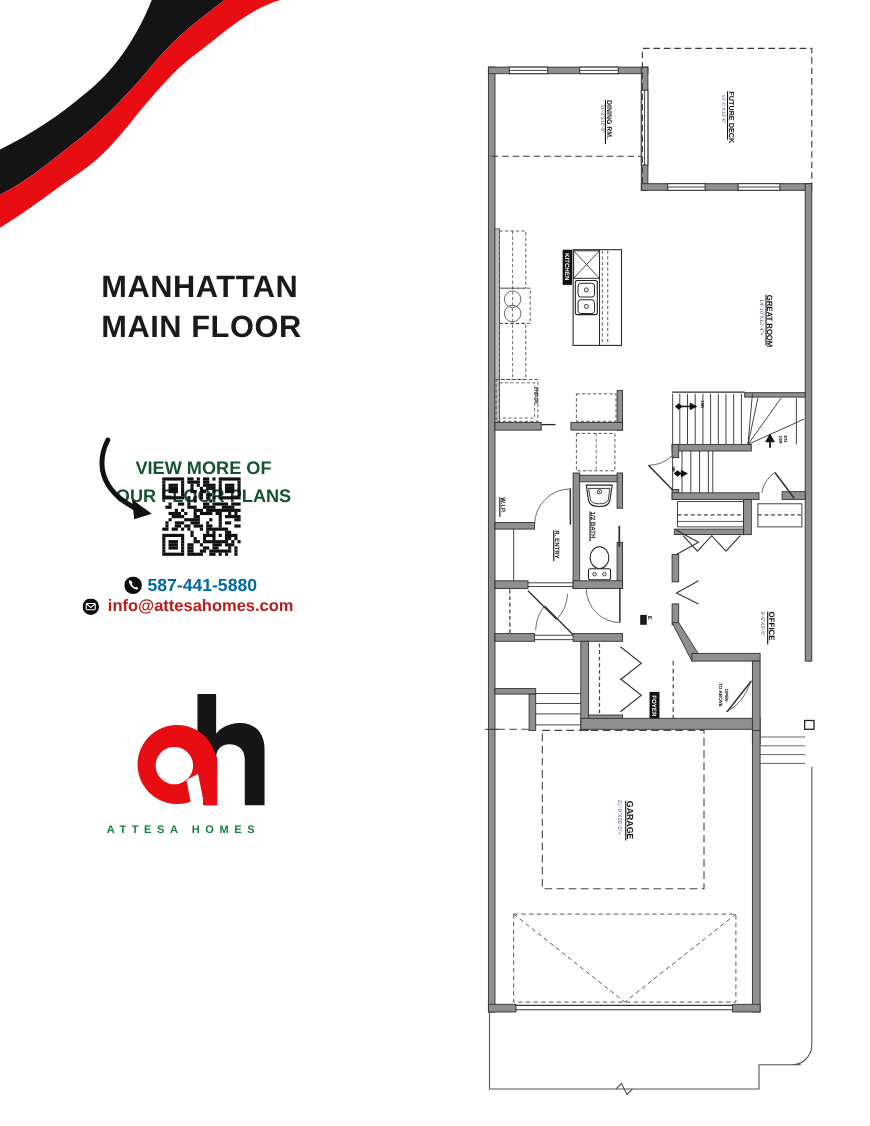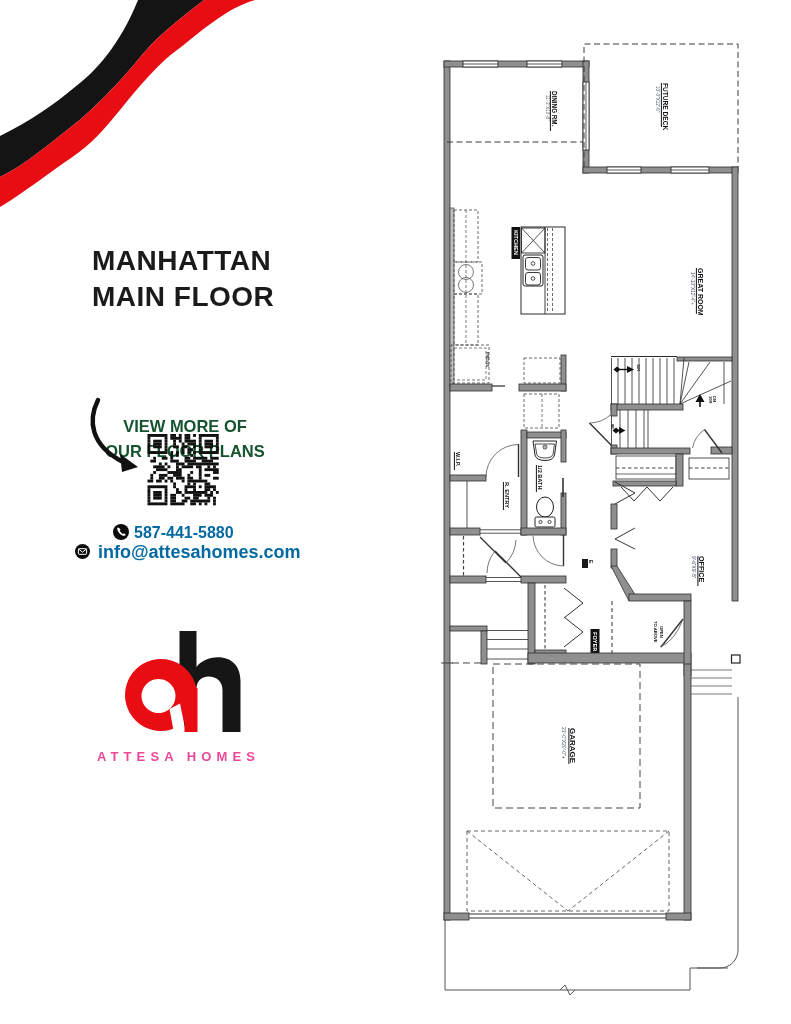--- a/index.html
+++ b/index.html
@@ -188,33 +188,33 @@
 <circle cx="8" cy="8" r="8" fill="#0b0b0b"></circle>
 <path d="M4.6,3.4 C4.2,3.8 4,4.6 4.4,5.8 C4.9,7.3 6,9 7.4,10.2 C8.8,11.4 10.4,12 11.4,11.8 C12.1,11.7 12.6,11.3 12.7,10.8 L11.1,9.3 L9.9,10 C8.9,9.5 7.3,8 6.7,6.8 L7.6,5.8 L6.2,4.0 Z" fill="#fff"></path>
 </svg>
 <div class="abs" style="left:134px;top:524px;font-size:16px;font-weight:bold;color:#0369a1;">587-441-5880</div>
 
 <svg class="abs" style="left:75px;top:544px" width="15" height="15" viewBox="0 0 15 15">
 <circle cx="7.5" cy="7.5" r="7.5" fill="#0b0b0b"></circle>
 <rect x="3.4" y="4.7" width="8.2" height="5.6" rx="0.8" fill="none" stroke="#fff" stroke-width="1"></rect>
 <path d="M3.6,5 L7.5,8.2 L11.4,5" fill="none" stroke="#fff" stroke-width="1"></path>
 </svg>
-<div class="abs" style="left:98px;top:542px;font-size:18px;font-weight:bold;color:#0369a1;">info@attesahomes.com</div>
+<div class="abs" style="left:98px;top:542px;font-size:15px;font-weight:bold;color:#b91c1c;">info@attesahomes.com</div>
 
 <svg class="abs" style="left:110px;top:620px" width="160" height="125" viewBox="110 620 160 125">
 
 <path d="M179.5,631 L196.5,631 L196.5,667 C200,662 208,657.3 218,657.3 C232,657.3 240.5,666.5 240.5,681 L240.5,732 L222.5,732 L222.5,690 C222.5,681.5 216.5,676.6 208.5,676.6 C201,676.6 196.5,681.5 196.5,689 L196.5,732 L179.5,732 Z" fill="#161616"></path>
 
 <g>
 <path d="M161,659 a36,36 0 1,0 0.01,0 Z M158.5,679 a17,17 0 1,1 -0.01,0 Z" fill="#e80c13" fill-rule="evenodd"></path>
 <polygon points="169.5,709 180,703.5 186,733 174,733" fill="#ffffff"></polygon>
 <rect x="184.5" y="688" width="13" height="44" fill="#e80c13"></rect>
 </g>
 </svg>
-<div class="abs" style="left:97px;top:749px;font-size:13px;font-weight:bold;color:#ec4899;letter-spacing:5.1px;">ATTESA HOMES</div>
+<div class="abs" style="left:97px;top:749px;font-size:10px;font-weight:bold;color:#15803d;letter-spacing:5.1px;">ATTESA HOMES</div>
 
 <svg class="abs" style="left:430px;top:40px" width="361px" height="960px" viewBox="430 40 361 960">
 <rect x="444" y="61" width="6" height="859" fill="#8f8f8f" stroke="#2e2e2e" stroke-width="0.8"></rect>
 <rect x="444" y="61" width="145" height="6" fill="#8f8f8f" stroke="#2e2e2e" stroke-width="0.8"></rect>
 <rect x="463" y="61" width="35" height="6" fill="#fff" stroke="#2e2e2e" stroke-width="0.9"></rect>
     <line x1="463" y1="64.0" x2="498" y2="64.0" stroke="#2e2e2e" stroke-width="0.8"></line>
 <rect x="527" y="61" width="35" height="6" fill="#fff" stroke="#2e2e2e" stroke-width="0.9"></rect>
     <line x1="527" y1="64.0" x2="562" y2="64.0" stroke="#2e2e2e" stroke-width="0.8"></line>
 <rect x="583" y="61" width="6" height="112" fill="#8f8f8f" stroke="#2e2e2e" stroke-width="0.8"></rect>
 <rect x="583" y="82" width="6" height="68" fill="#fff" stroke="#2e2e2e" stroke-width="0.9"></rect>

